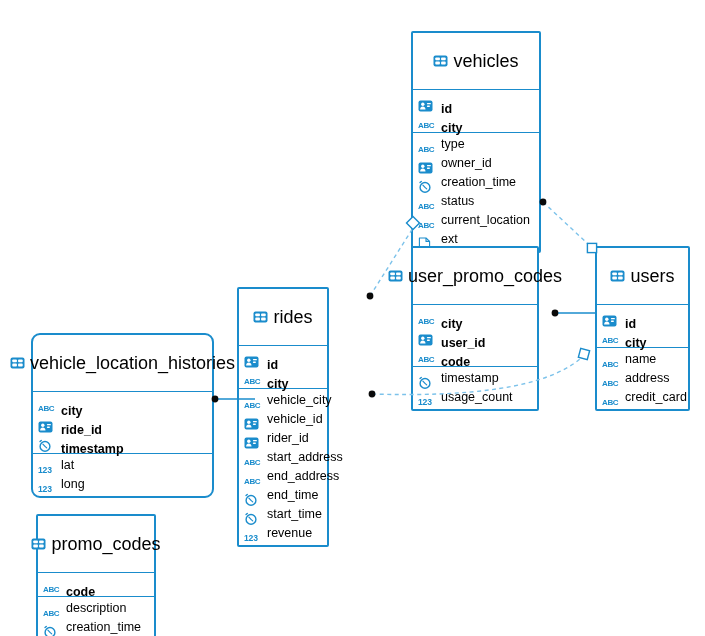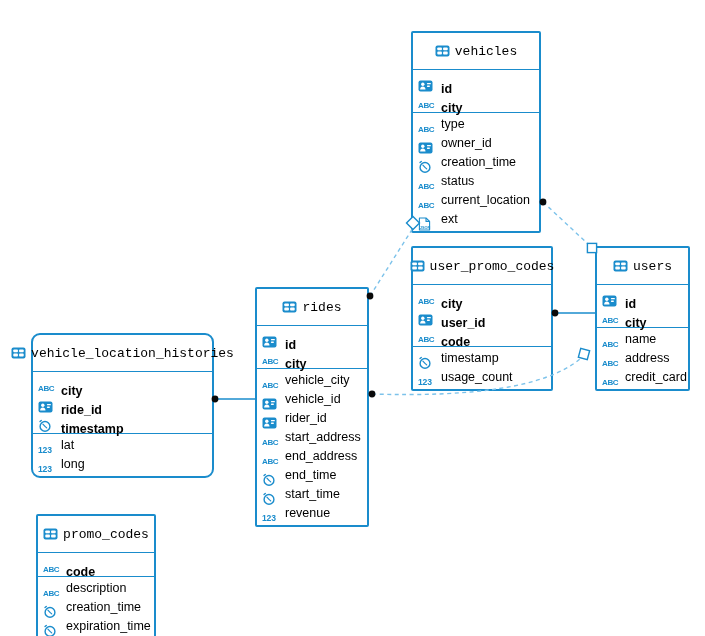--- a/index.html
+++ b/index.html
@@ -12,22 +12,22 @@
   body{font-family:"Liberation Sans",sans-serif;}
   #canvas{
     position:relative;width:705px;height:636px;background:var(--bg);overflow:hidden;
   }
   .er-table{
     position:absolute;background:#fff;border:2px solid var(--accent);
     border-radius:2px;box-sizing:border-box;
   }
   .er-header{
     height:24px;display:flex;align-items:center;justify-content:center;gap:5px;
-    border-bottom:1px solid var(--accent);font-size:13px;color:var(--text);
-    padding:6px 6px;white-space:nowrap;font-family:Liberation Mono, monospace;
+    border-bottom:1px solid var(--accent);font-size:18px;color:var(--text);
+    padding:16px 6px;white-space:nowrap;
   }
   .er-section{border-bottom:1px solid var(--accent);padding:2px 0;}
   .er-section:last-child{border-bottom:none;}
   .er-row{
     height:19px;display:flex;align-items:center;gap:4px;padding:0 5px;
     font-size:12.5px;color:var(--text);white-space:nowrap;
   }
   .er-row.bold .er-label{font-weight:700;margin-top:16px;}
   .type-badge{
     flex:0 0 19px;width:19px;display:flex;align-items:flex-start;justify-content:flex-start;margin-top:8px;
@@ -133,21 +133,21 @@
             <svg width="13" height="14" viewBox="0 0 13 14">
               <path d="M1.4 1 H8 L11.6 4.4 V13 H1.4 Z" fill="#fff" stroke="#1a8ccc" stroke-width="1.1" stroke-linejoin="round"></path>
               <path d="M8 1 V4.4 H11.6" fill="none" stroke="#1a8ccc" stroke-width="1.1" stroke-linejoin="round"></path>
               <text x="1.8" y="11.6" font-size="3.9" font-weight="800" fill="#1a8ccc" font-family="Liberation Sans,sans-serif">JSON</text>
             </svg>
           </span>
           <span class="er-label">ext</span>
         </div>
       </div>
     </div>
-    <div class="er-table" style="left: 411px; top: 246px; width: 142px;">
+    <div class="er-table" style="left: 411px; top: 246px; width: 128px;">
       <div class="er-header">
         <span style="display: flex;">
           <svg width="15" height="12" viewBox="0 0 15 12">
             <rect x="0.5" y="0.5" width="14" height="11" rx="2" fill="#1a8ccc"></rect>
             <rect x="2.3" y="2.4" width="4.6" height="2.9" rx="0.8" fill="#fff"></rect>
             <rect x="8.1" y="2.4" width="4.6" height="2.9" rx="0.8" fill="#fff"></rect>
             <rect x="2.3" y="6.6" width="4.6" height="2.9" rx="0.8" fill="#fff"></rect>
             <rect x="8.1" y="6.6" width="4.6" height="2.9" rx="0.8" fill="#fff"></rect>
           </svg>
         </span>
@@ -259,21 +259,21 @@
         <div class="er-row">
           <span class="type-badge">
             <svg width="19" height="11" viewBox="0 0 19 11">
               <text x="0" y="8.6" font-size="8" font-weight="800" letter-spacing="-0.4" fill="#1a8ccc" font-family="Liberation Sans,sans-serif">ABC</text>
             </svg>
           </span>
           <span class="er-label">credit_card</span>
         </div>
       </div>
     </div>
-    <div class="er-table" style="left: 255px; top: 287px; width: 114px;">
+    <div class="er-table" style="left: 237px; top: 287px; width: 92px;">
       <div class="er-header">
         <span style="display: flex;">
           <svg width="15" height="12" viewBox="0 0 15 12">
             <rect x="0.5" y="0.5" width="14" height="11" rx="2" fill="#1a8ccc"></rect>
             <rect x="2.3" y="2.4" width="4.6" height="2.9" rx="0.8" fill="#fff"></rect>
             <rect x="8.1" y="2.4" width="4.6" height="2.9" rx="0.8" fill="#fff"></rect>
             <rect x="2.3" y="6.6" width="4.6" height="2.9" rx="0.8" fill="#fff"></rect>
             <rect x="8.1" y="6.6" width="4.6" height="2.9" rx="0.8" fill="#fff"></rect>
           </svg>
         </span>

